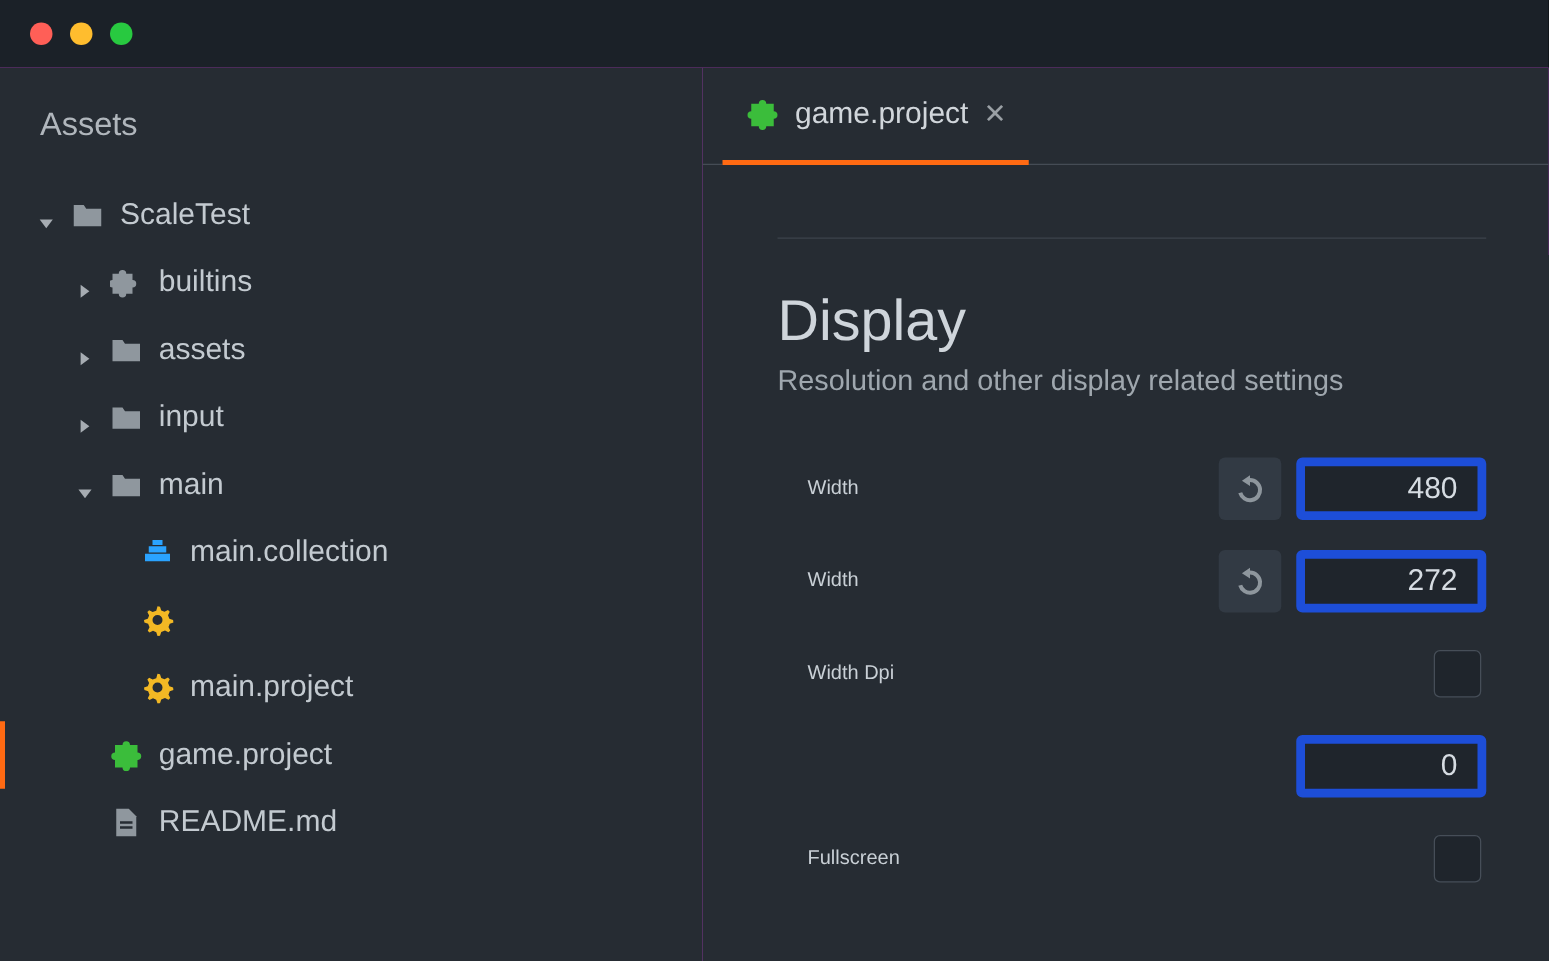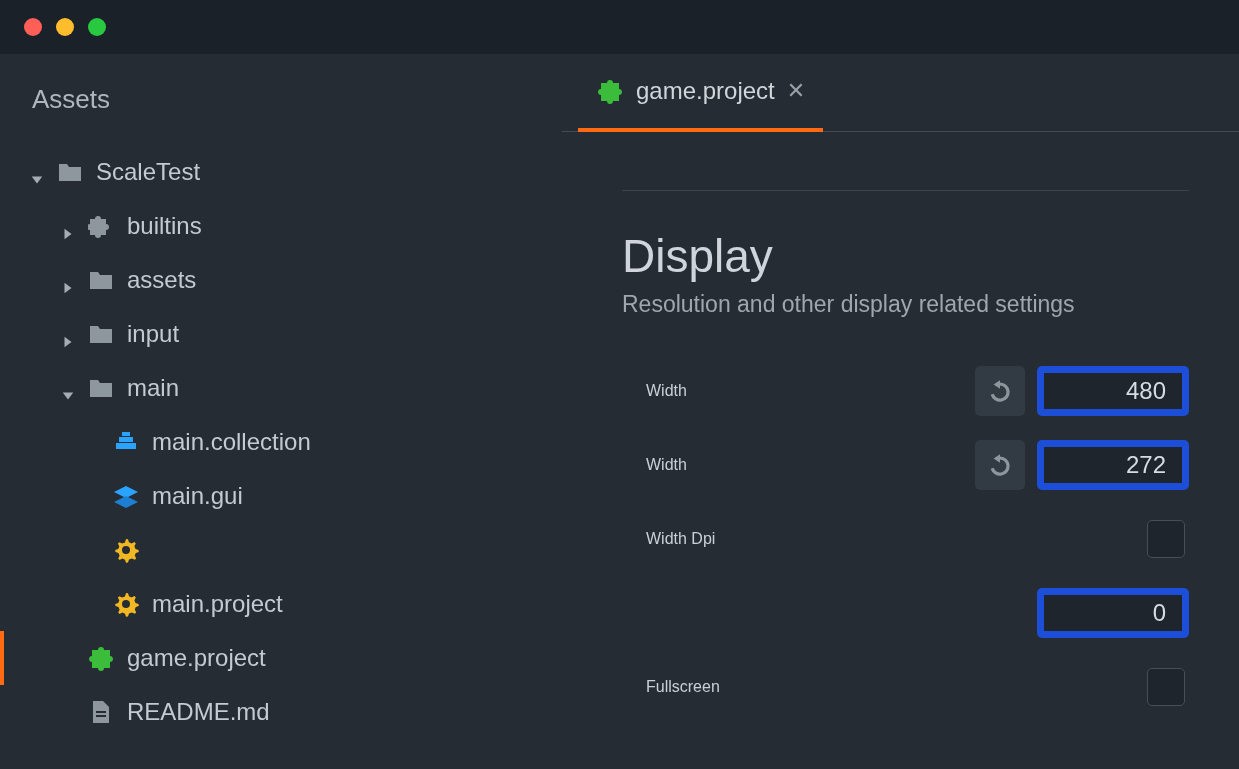--- a/index.html
+++ b/index.html
@@ -264,29 +264,20 @@
       <div class="tree-row pad3">
         <span class="arrow none"></span>
         <span class="icon">
             <svg viewBox="0 0 26 26">
               <use href="#svg-collection"></use>
             </svg>
           </span>
         <span>main.collection</span>
       </div>
 
-      <div class="tree-row pad3">
-        <span class="arrow none"></span>
-        <span class="icon">
-            <svg viewBox="0 0 26 26">
-              <use href="#svg-layers"></use>
-            </svg>
-          </span>
-        <span>main.gui</span>
-      </div>
 
       <div class="tree-row pad3">
         <span class="arrow none"></span>
         <span class="icon">
             <svg viewBox="0 0 26 26">
               <use href="#svg-cog"></use>
             </svg>
           </span>
       </div>
 

